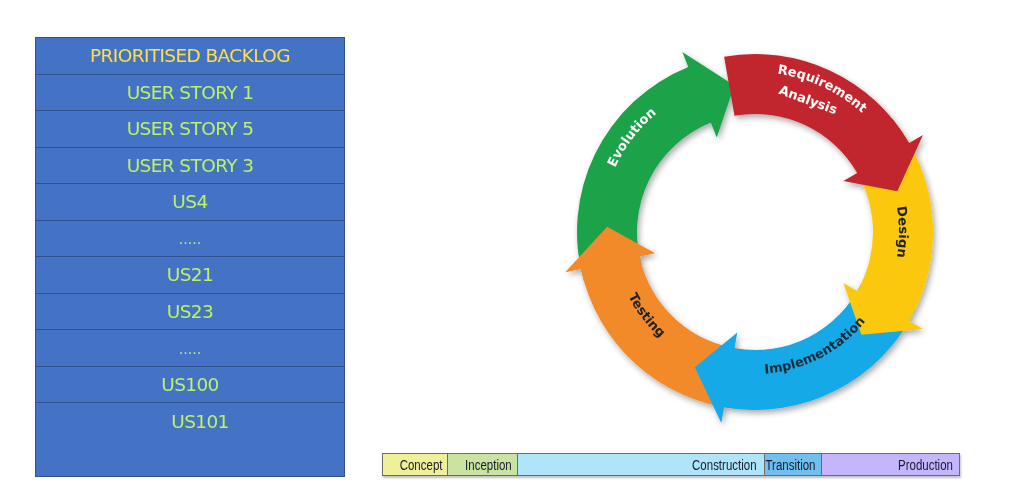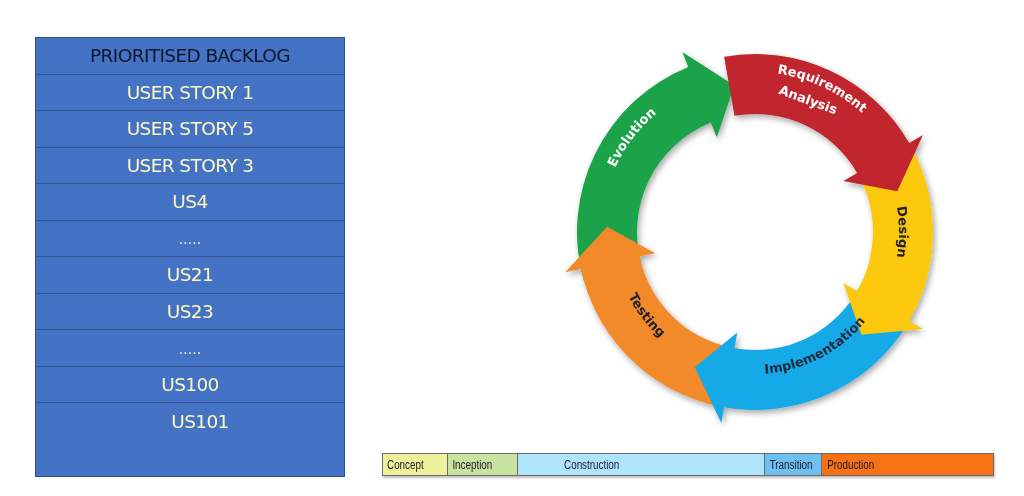--- a/index.html
+++ b/index.html
@@ -2,30 +2,30 @@
 <html><head>
 <meta charset="utf-8">
 <style>
   html, body { margin:0; padding:0; }
   body { width:1024px; height:496px; background:#ffffff; position:relative; overflow:hidden;
          font-family:"Liberation Sans", sans-serif; }
   .backlog { position:absolute; left:35px; top:37px; width:310px; height:440px;
              border:1px solid #2f528f; box-sizing:border-box; background:#4472c4; }
   .row { height:36.5px; box-sizing:border-box; border-bottom:1px solid #2f528f;
          display:flex; align-items:center; justify-content:center;
-         color:#fef9c3; font-size:18.5px; font-family:"DejaVu Sans", sans-serif; letter-spacing:-0.6px; }
+         color:#bef264; font-size:18.5px; font-family:"DejaVu Sans", sans-serif; letter-spacing:-0.6px; }
   .row:last-child { border-bottom:none;padding-left:20px; }
-  .row.header { color:#0f172a; }
+  .row.header { color:#fde047; }
   .row.dots { align-items:flex-end; padding-bottom:9px; font-size:14px; letter-spacing:0px; }
   .cycle { position:absolute; left:560px; top:30px; width:400px; height:410px; }
   .phases { position:absolute; left:382px; top:453px; height:23px; display:flex;
             border:1px solid #6b6b6b; box-sizing:border-box; box-shadow:1px 2px 2px rgba(0,0,0,0.25); }
   .phase { height:100%; box-sizing:border-box; border-right:1px solid #6b6b6b;
-           display:flex; align-items:center; justify-content:flex-start;
-           font-family:"Liberation Sans", sans-serif; font-size:12px; color:#1a1a2a;
+           display:flex; align-items:center; justify-content:flex-end;
+           font-family:"Liberation Sans", sans-serif; font-size:14px; color:#1a1a2a;
            transform-origin:center; }
   .phase:last-child { border-right:none; }
   .phase span { display:inline-block; transform:scaleX(0.82); }
 </style>
 </head>
 <body>
 
 <div class="backlog">
   <div class="row header">PRIORITISED BACKLOG</div>
   <div class="row">USER STORY 1</div>
@@ -82,16 +82,16 @@
     </div>
   <div class="phase" style="width: 70px; background: rgb(201, 228, 160);">
       <span>Inception</span>
     </div>
   <div class="phase" style="width: 247px; background: rgb(174, 229, 250); padding-left: 40px;">
       <span>Construction</span>
     </div>
   <div class="phase" style="width: 57px; background: rgb(111, 191, 240);">
       <span>Transition</span>
     </div>
-  <div class="phase" style="width: 171px; background: #f97316;">
+  <div class="phase" style="width: 137px; background: #c4b5fd;">
       <span>Production</span>
     </div>
 </div>
 
 </body></html>

